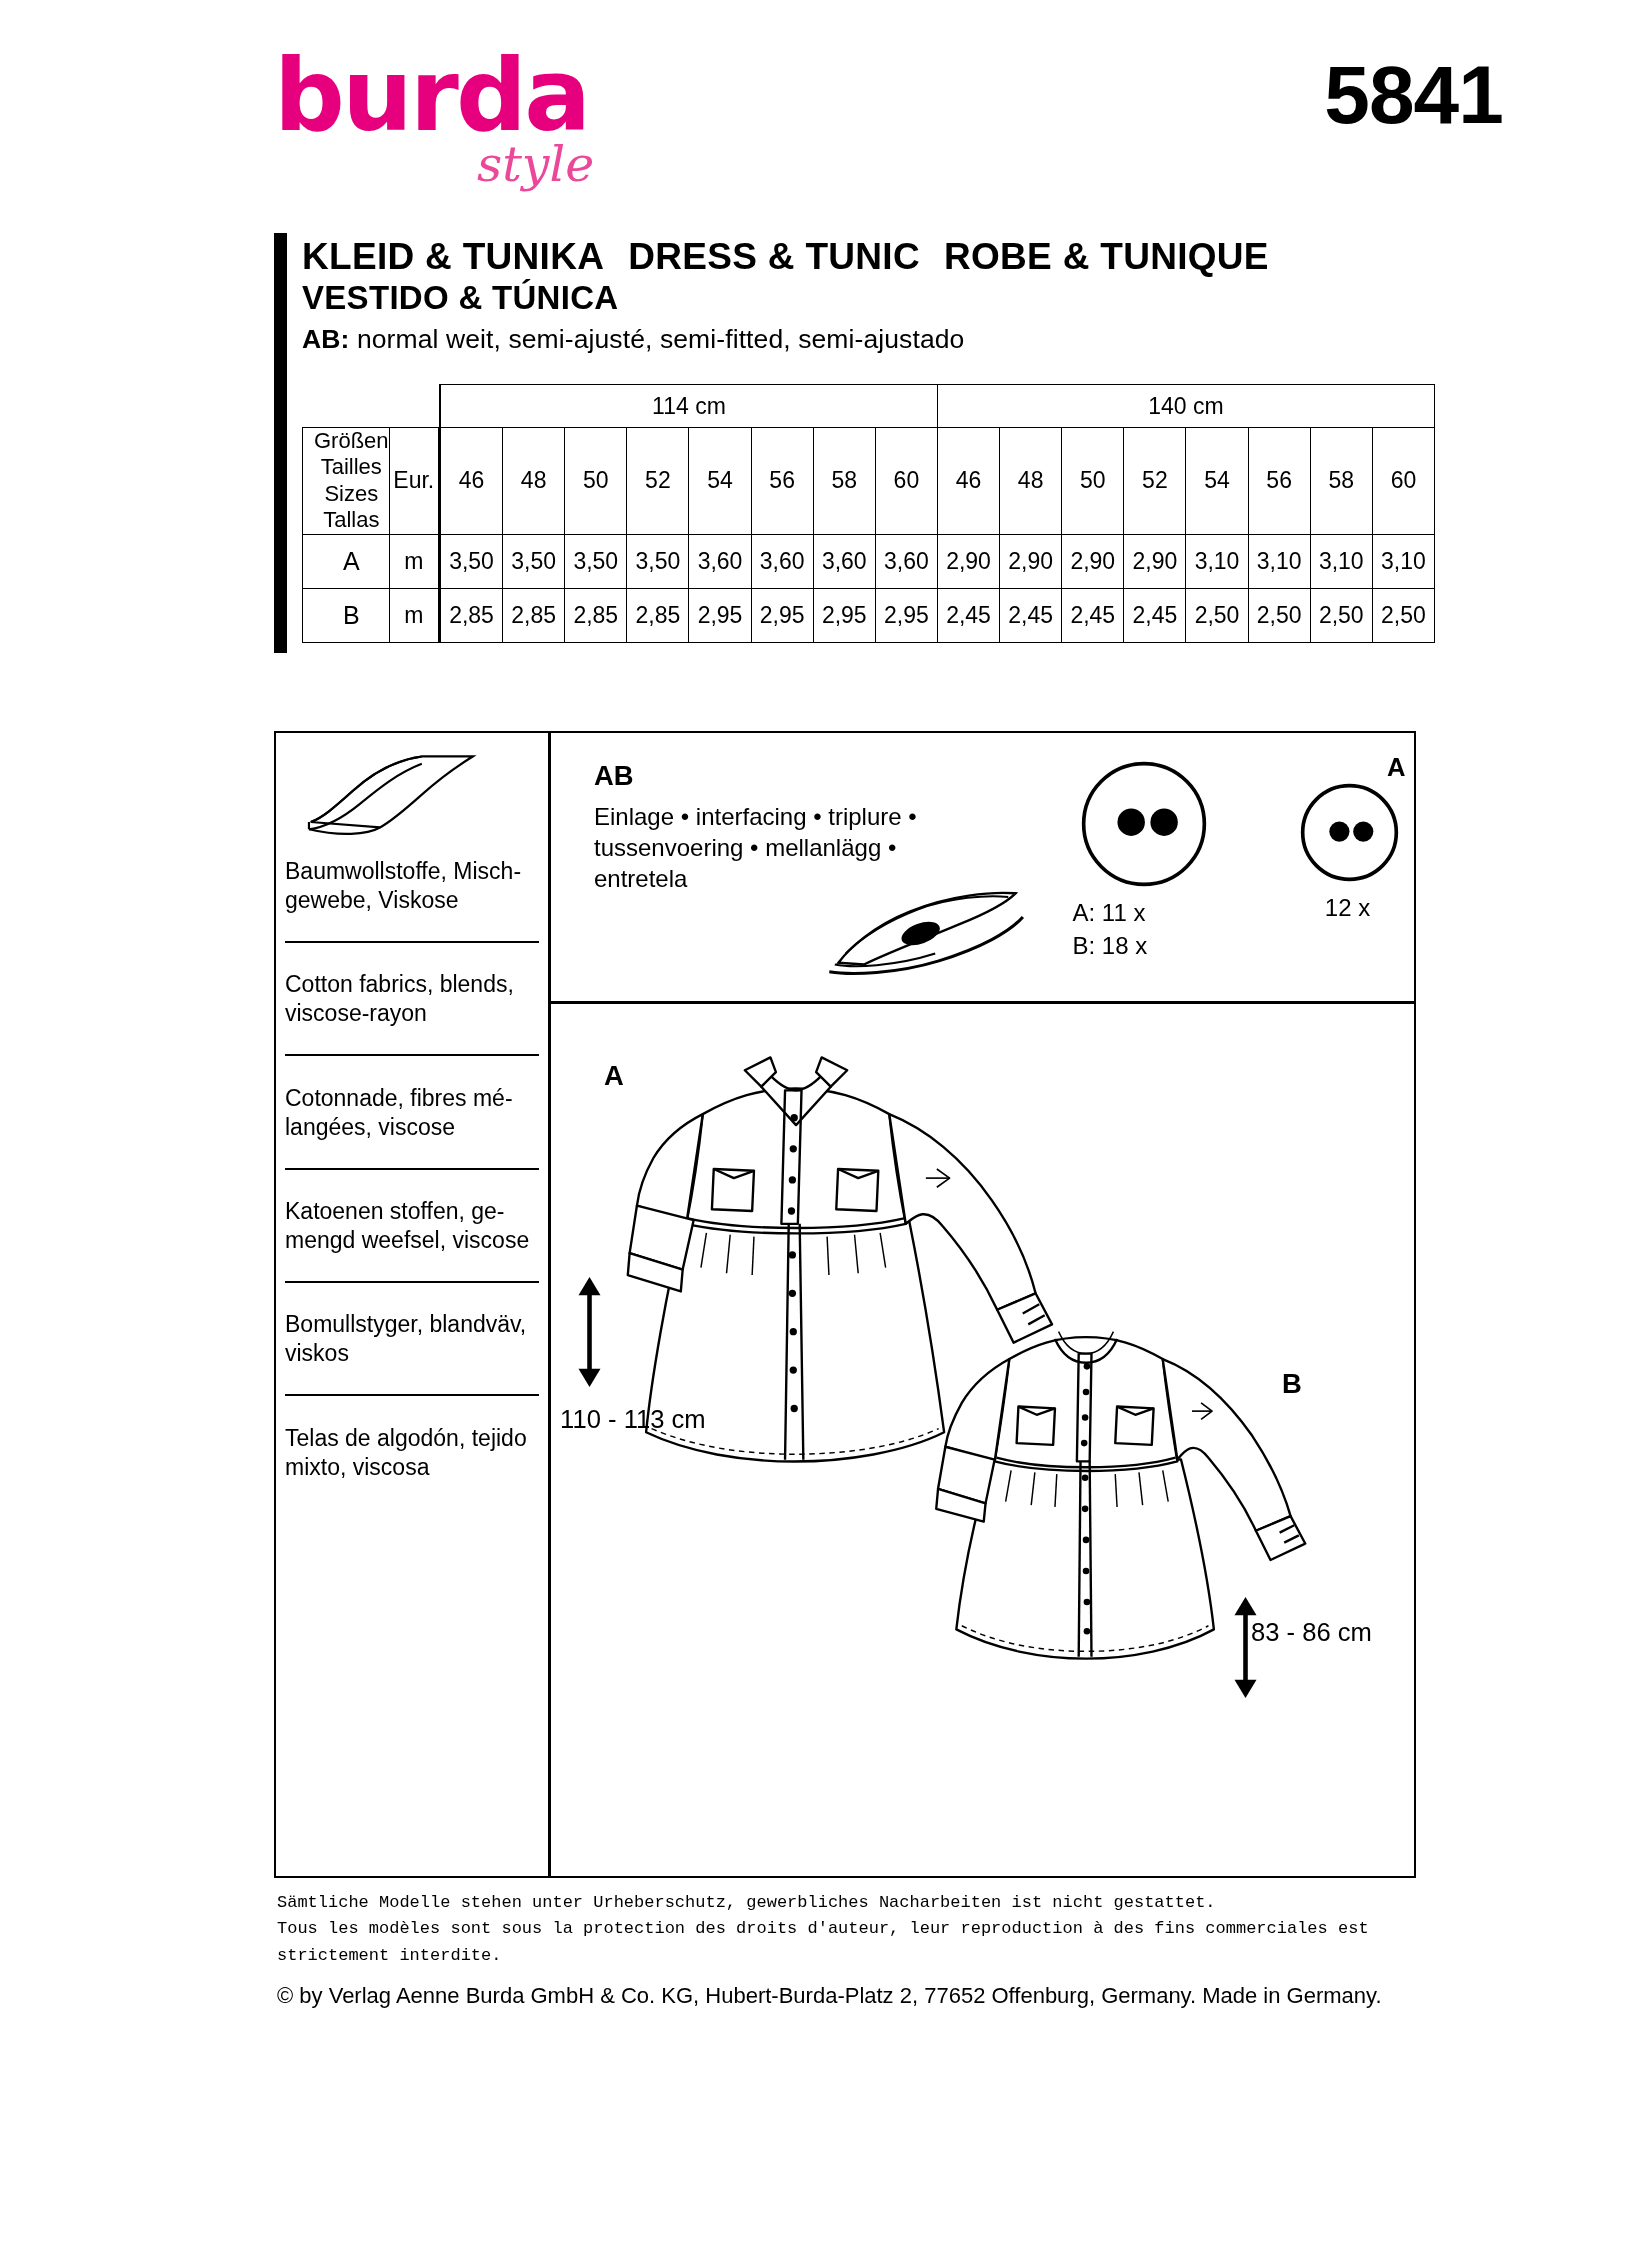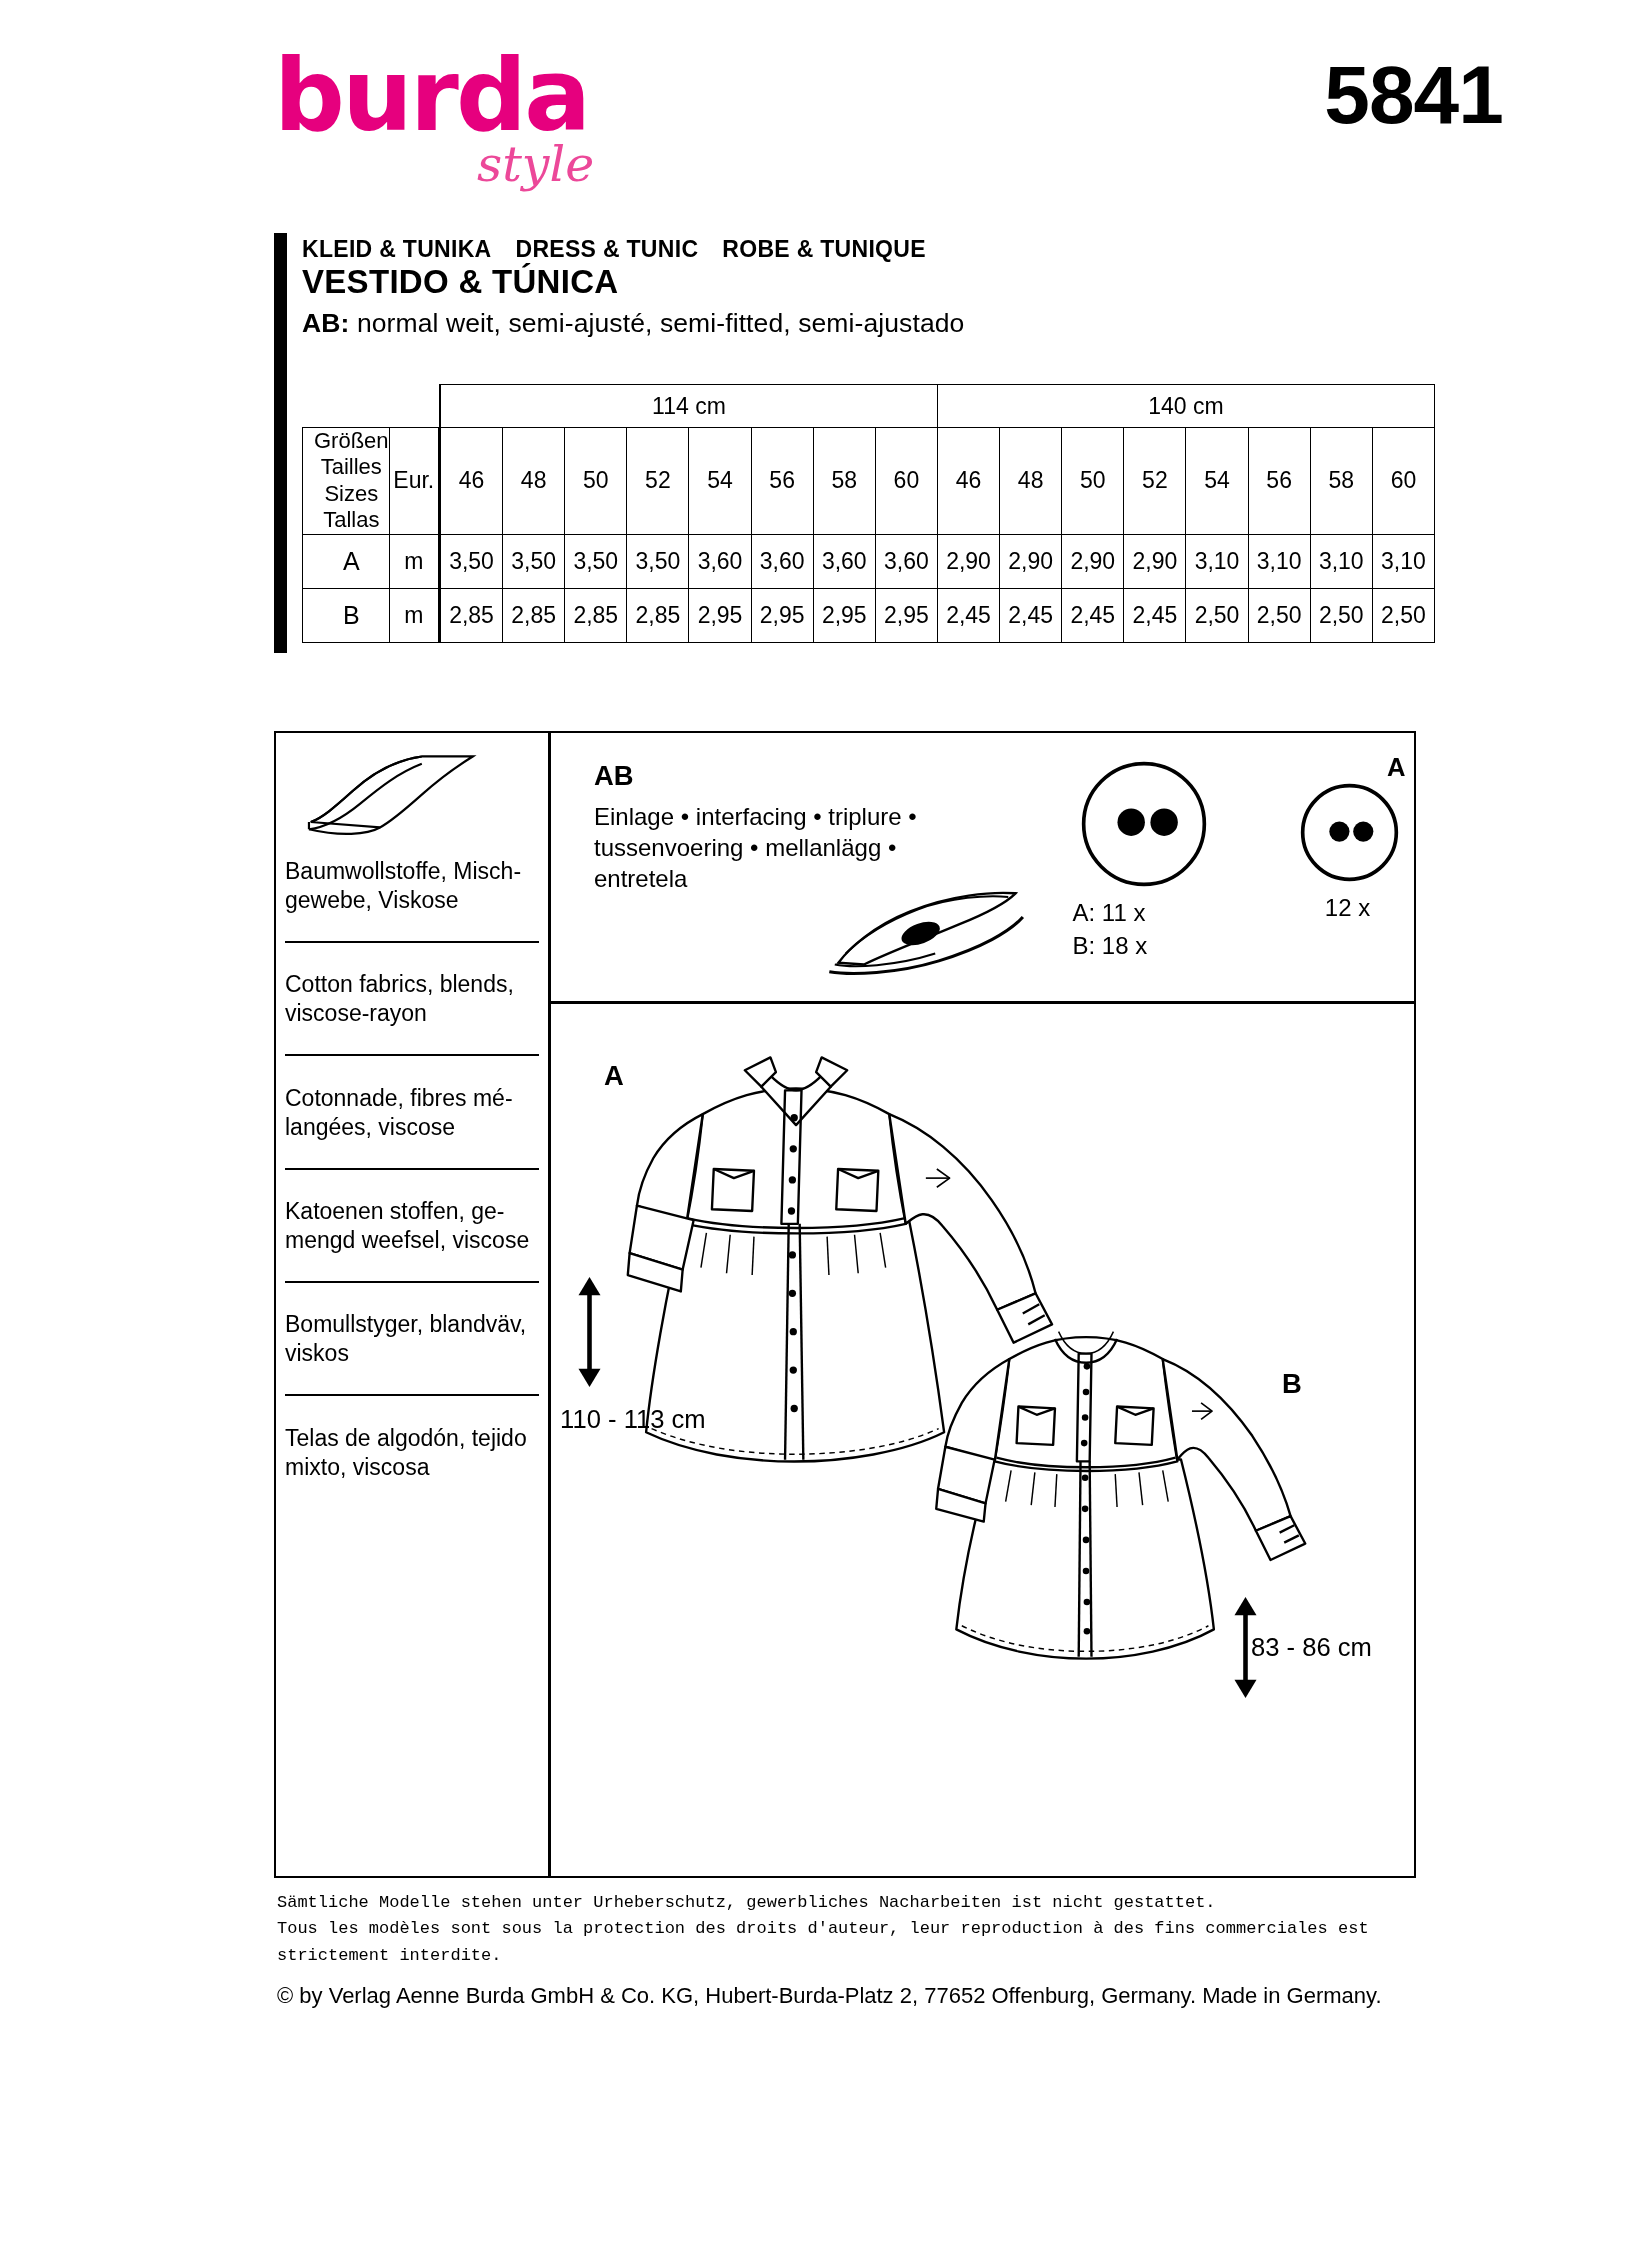--- a/index.html
+++ b/index.html
@@ -67,21 +67,21 @@
     background: #000;
   }
   .titles {
     position: absolute;
     left: 302px;
     top: 236px;
     width: 1096px;
   }
   .title-line1 {
     font-weight: bold;
-    font-size: 23px;
+    font-size: 37px;
     letter-spacing: 0.3px;
     line-height: 1.16;
   }
   .title-line1 .sp { display: inline-block; width: 24px; }
   .title-line2 {
     font-weight: bold;
     font-size: 33px;
     letter-spacing: 0.3px;
     line-height: 1.16;
   }
@@ -560,21 +560,21 @@
         <path d="M322 118 L 334 127 L 322 136" fill="none" stroke-width="1.8"></path>
         <path d="M312 127 L 334 127" fill="none" stroke-width="1.8"></path>
       </g>
     </svg>
 
     <svg width="37" height="101" viewBox="0 0 40 110" style="position:absolute; left:676px; top:594px;">
       <path d="M20 8 L 20 102" stroke="#000" stroke-width="5" fill="none"></path>
       <path d="M20 0 L 32 20 L 8 20 Z" fill="#000"></path>
       <path d="M20 110 L 32 90 L 8 90 Z" fill="#000"></path>
     </svg>
-    <div class="len-label" style="left:700px; top:630px;">83 - 86 cm</div>
+    <div class="len-label" style="left:700px; top:615px;">83 - 86 cm</div>
   </div>
 
   <div class="footer">
     <div class="small">Sämtliche Modelle stehen unter Urheberschutz, gewerbliches Nacharbeiten ist nicht gestattet.</div>
     <div class="small">Tous les modèles sont sous la protection des droits d'auteur, leur reproduction à des fins commerciales est strictement interdite.</div>
     <div class="copy">© by Verlag Aenne Burda GmbH &amp; Co. KG, Hubert-Burda-Platz 2, 77652 Offenburg, Germany. Made in Germany.</div>
   </div>
 
 </div>
 

